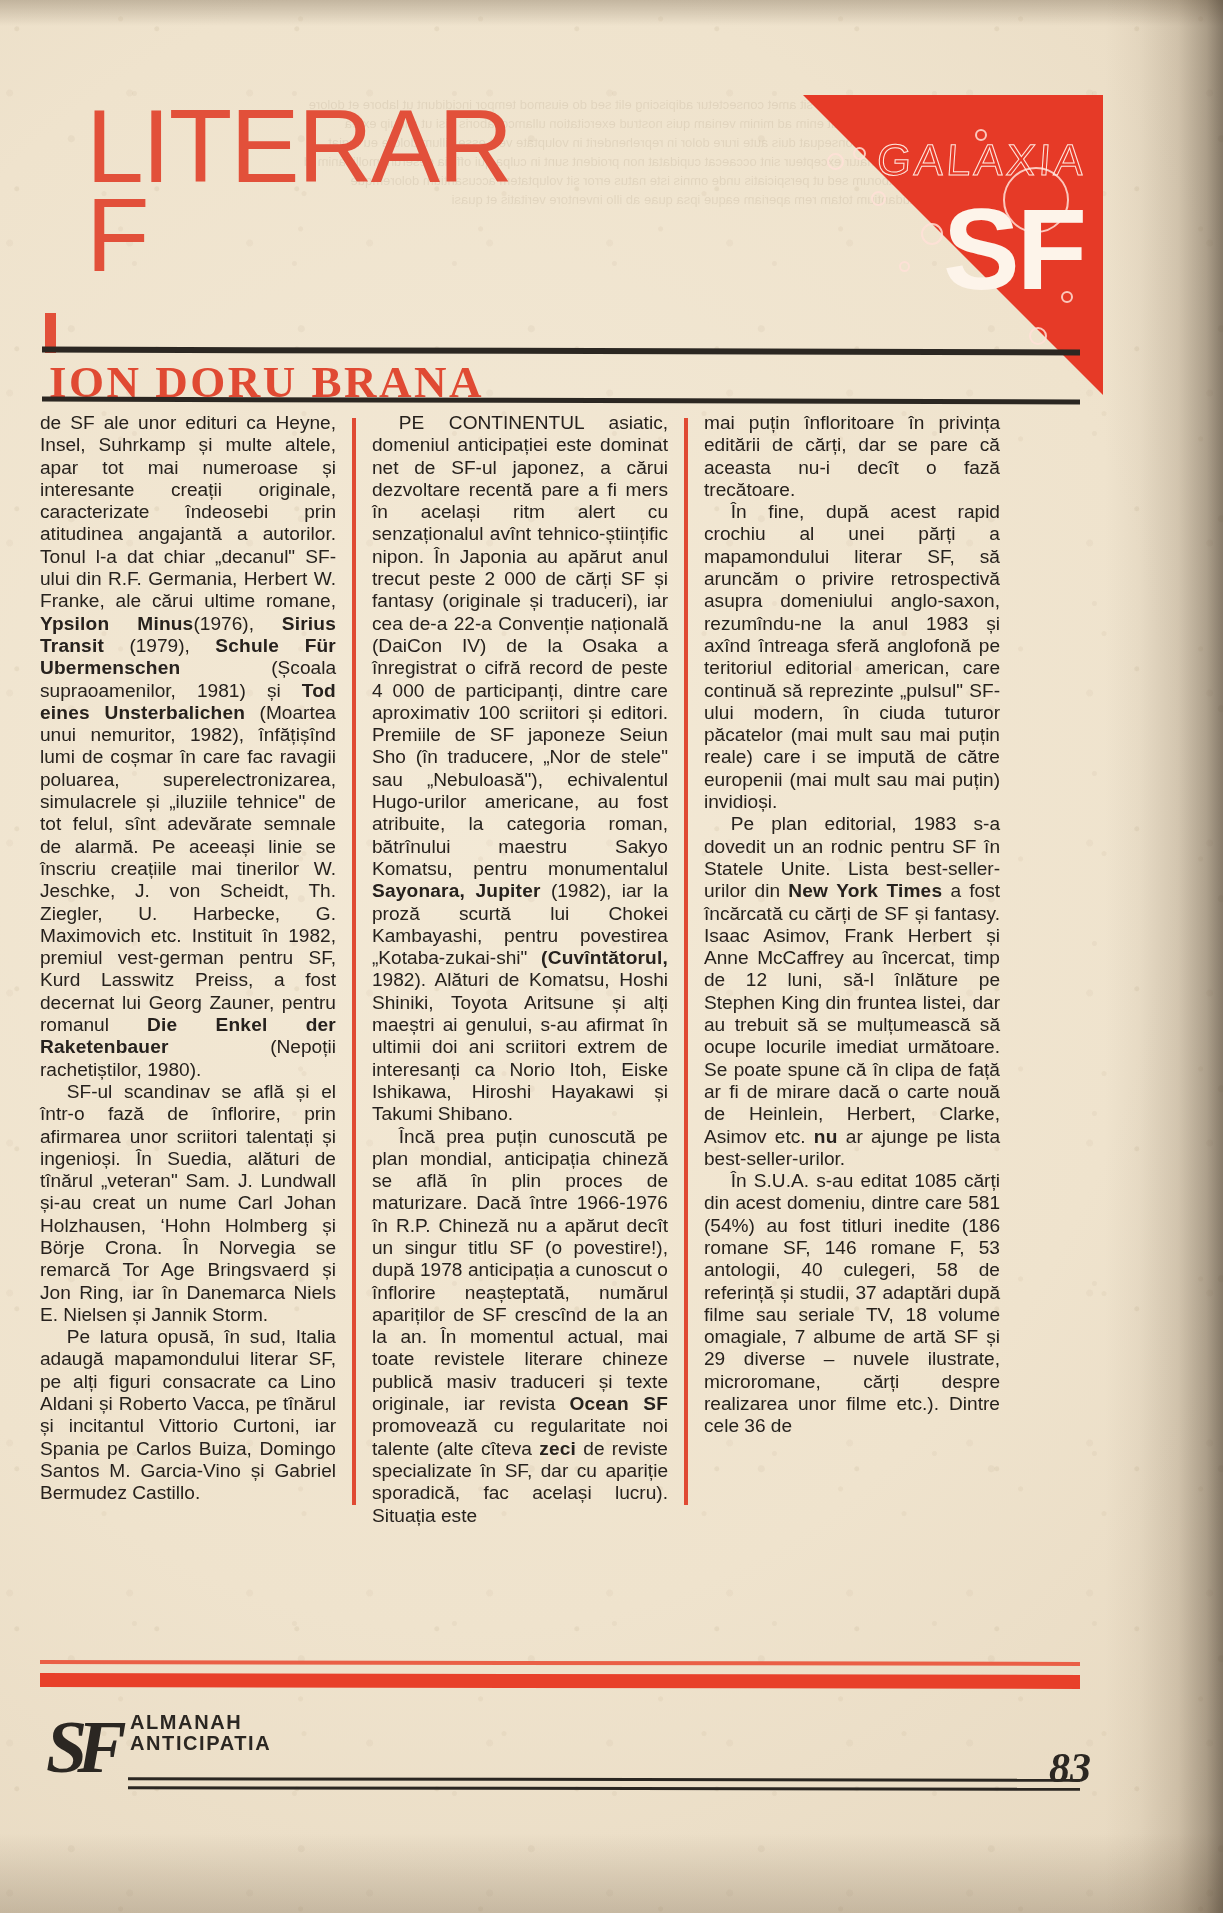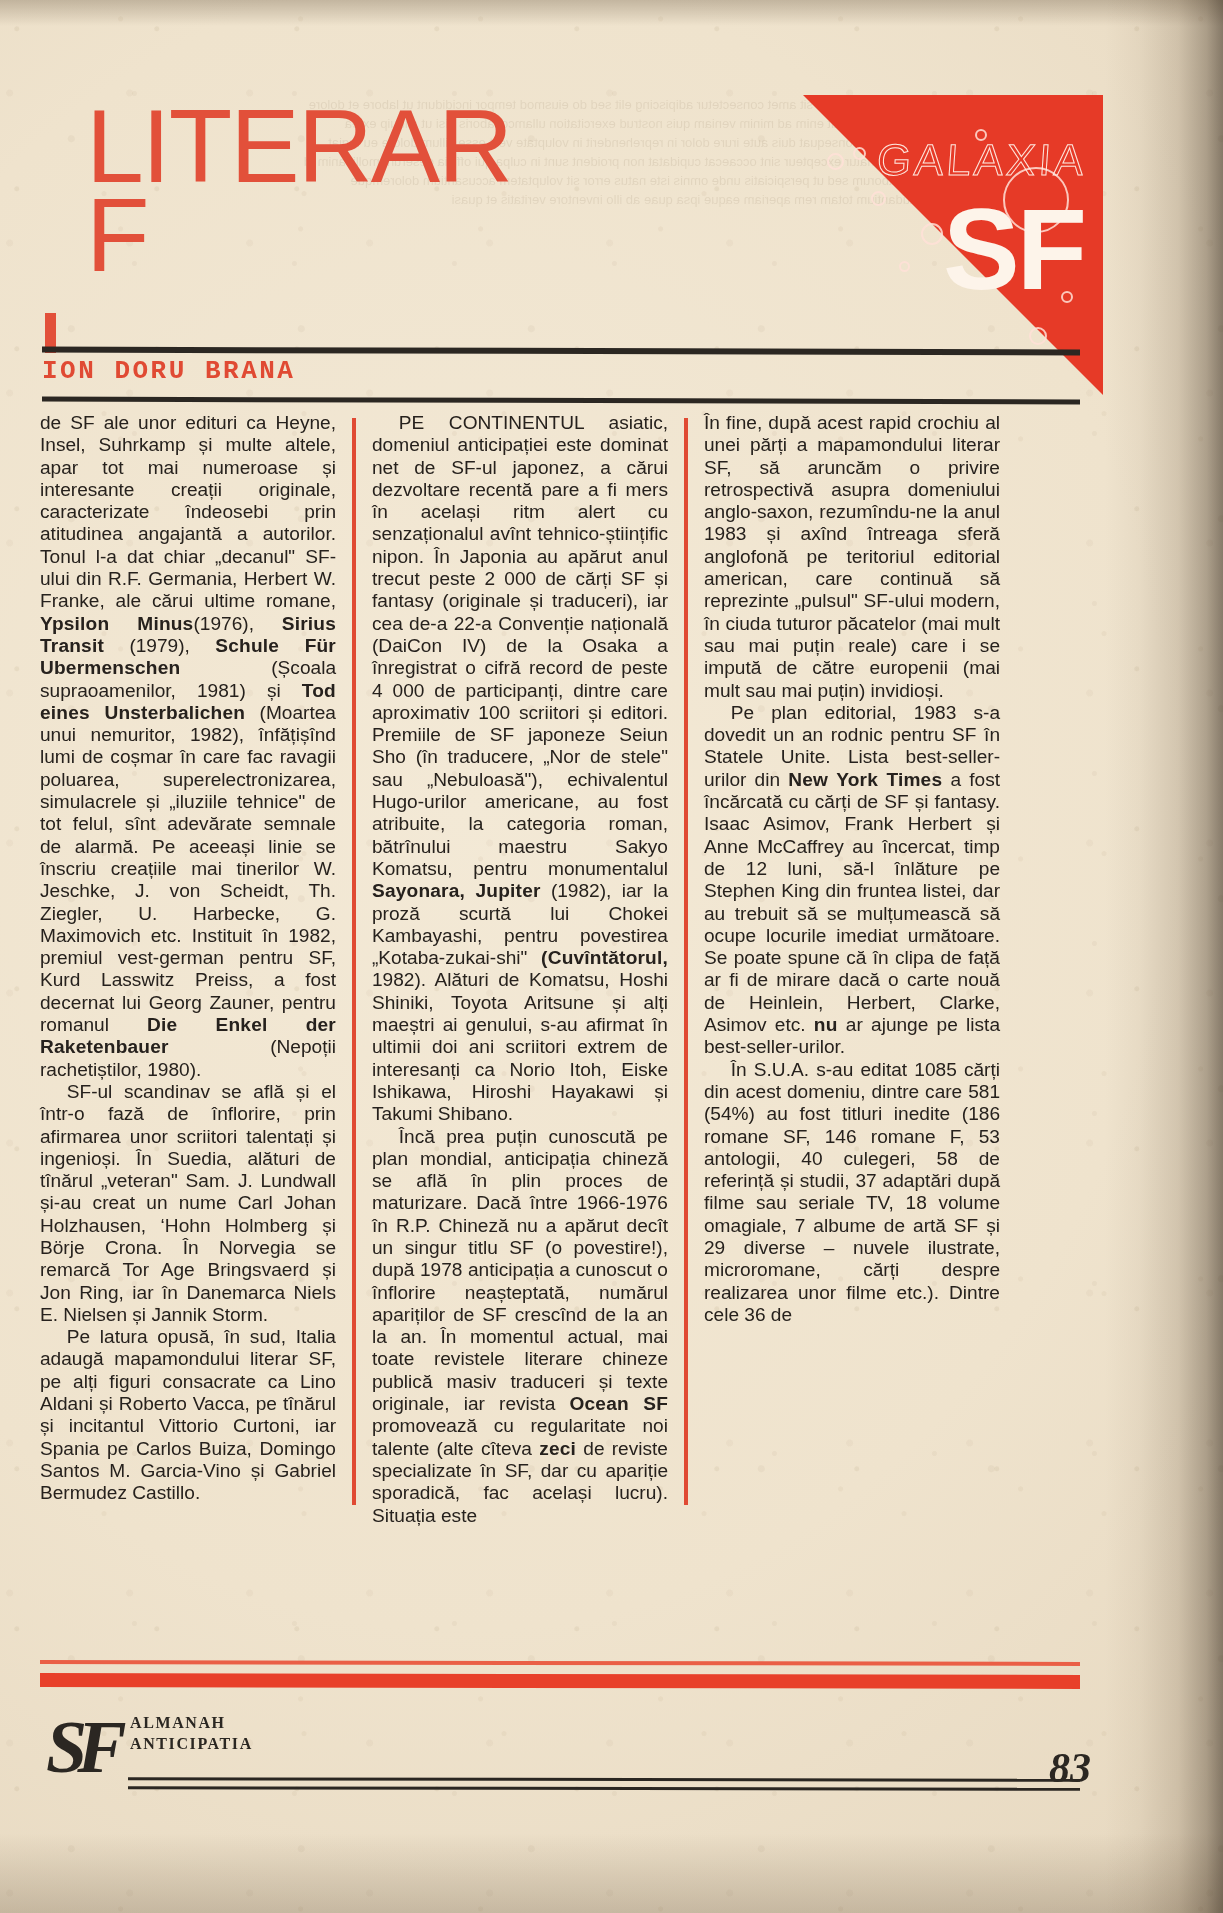--- a/index.html
+++ b/index.html
@@ -125,26 +125,26 @@
   }
 
   
   .rule-thick {
     position: absolute;
     background: #2b2722;
     transform: rotate(.16deg);
   }
   .author {
     position: absolute;
-    left: 42px; top: 356px;
-    font-size: 26px;
+    left: 49px; top: 356px;
+    font-size: 45px;
     font-weight: bold;
     letter-spacing: 2.5px;
     color: #e04a33;
-    font-family: Liberation Mono, monospace;
+    font-family: Liberation Serif, serif;
   }
   .redtick {
     position:absolute; left:45px; top:313px; width:11px; height:40px;
     background:#e2503a;
   }
 
   
   .cols {
     position: absolute;
     left: 40px; top: 412px;
@@ -200,22 +200,22 @@
     font-family: "Liberation Serif", serif;
     font-weight: bold;
     font-size: 74px;
     color: #2b2722;
     line-height: 78px;
     letter-spacing: -10px;
     font-style: italic;
   }
   .foot-text {
     position: absolute; left: 130px; top: 1712px;
-    font-family: Liberation Serif, serif;
-    font-size: 16px;
+    font-family: Liberation Sans, sans-serif;
+    font-size: 20px;
     line-height: 21px;
     letter-spacing: 1.6px;
     font-weight: bold;
     color: #2b2722;
   }
   .pageno {
     position: absolute; right: 132px; top: 1744px;
     font-family: "Liberation Serif", serif;
     font-style: italic;
     font-size: 42px;
@@ -279,20 +279,21 @@
     <div class="divider"></div>
 
     <div class="col">
       <p style="text-indent:1.4em"><span>PE CONTINENTUL asiatic, domeniul anticipației este dominat net de SF-ul japonez, a cărui dezvoltare recentă pare a fi mers în același ritm alert cu senzaționalul avînt tehnico-științific nipon. În Japonia au apărut anul trecut peste 2 000 de cărți SF și fantasy (originale și traduceri), iar cea de-a 22-a Convenție națională (DaiCon IV) de la Osaka a înregistrat o cifră record de peste 4 000 de participanți, dintre care aproximativ 100 scriitori și editori. Premiile de SF japoneze Seiun Sho (în traducere, „Nor de stele" sau „Nebuloasă"), echivalentul Hugo-urilor americane, au fost atribuite, la categoria roman, bătrînului maestru Sakyo Komatsu, pentru monumentalul </span><b>Sayonara, Jupiter</b><span> (1982), iar la proză scurtă lui Chokei Kambayashi, pentru povestirea „Kotaba-zukai-shi" </span><b>(Cuvîntătorul,</b><span> 1982). Alături de Komatsu, Hoshi Shiniki, Toyota Aritsune și alți maeștri ai genului, s-au afirmat în ultimii doi ani scriitori extrem de interesanți ca Norio Itoh, Eiske Ishikawa, Hiroshi Hayakawi și Takumi Shibano.</span></p>
       <p><span>Încă prea puțin cunoscută pe plan mondial, anticipația chineză se află în plin proces de maturizare. Dacă între 1966-1976 în R.P. Chineză nu a apărut decît un singur titlu SF (o povestire!), după 1978 anticipația a cunoscut o înflorire neașteptată, numărul apariților de SF crescînd de la an la an. În momentul actual, mai toate revistele literare chineze publică masiv traduceri și texte originale, iar revista </span><b>Ocean SF</b><span> promovează cu regularitate noi talente (alte cîteva </span><b>zeci</b><span> de reviste specializate în SF, dar cu apariție sporadică, fac același lucru). Situația este </span></p>
     </div>
 
     <div class="divider"></div>
 
     <div class="col">
+      <p>mai puțin înfloritoare în privința editării de cărți, dar se pare că aceasta nu-i decît o fază trecătoare.</p>
       <p>În fine, după acest rapid crochiu al unei părți a mapamondului literar SF, să aruncăm o privire retrospectivă asupra domeniului anglo-saxon, rezumîndu-ne la anul 1983 și axînd întreaga sferă anglofonă pe teritoriul editorial american, care continuă să reprezinte „pulsul" SF-ului modern, în ciuda tuturor păcatelor (mai mult sau mai puțin reale) care i se impută de către europenii (mai mult sau mai puțin) invidioși.</p>
       <p><span>Pe plan editorial, 1983 s-a dovedit un an rodnic pentru SF în Statele Unite. Lista best-seller-urilor din </span><b>New York Times</b><span> a fost încărcată cu cărți de SF și fantasy. Isaac Asimov, Frank Herbert și Anne McCaffrey au încercat, timp de 12 luni, să-l înlăture pe Stephen King din fruntea listei, dar au trebuit să se mulțumească să ocupe locurile imediat următoare. Se poate spune că în clipa de față ar fi de mirare dacă o carte nouă de Heinlein, Herbert, Clarke, Asimov etc. </span><b>nu</b><span> ar ajunge pe lista best-seller-urilor.</span></p>
       <p>În S.U.A. s-au editat 1085 cărți din acest domeniu, dintre care 581 (54%) au fost titluri inedite (186 romane SF, 146 romane F, 53 antologii, 40 culegeri, 58 de referință și studii, 37 adaptări după filme sau seriale TV, 18 volume omagiale, 7 albume de artă SF și 29 diverse – nuvele ilustrate, microromane, cărți despre realizarea unor filme etc.). Dintre cele 36 de</p>
     </div>
   </div>
 
   <div class="foot-red1"></div>
   <div class="foot-red2"></div>
 
   <div class="sf-mono">SF</div>

